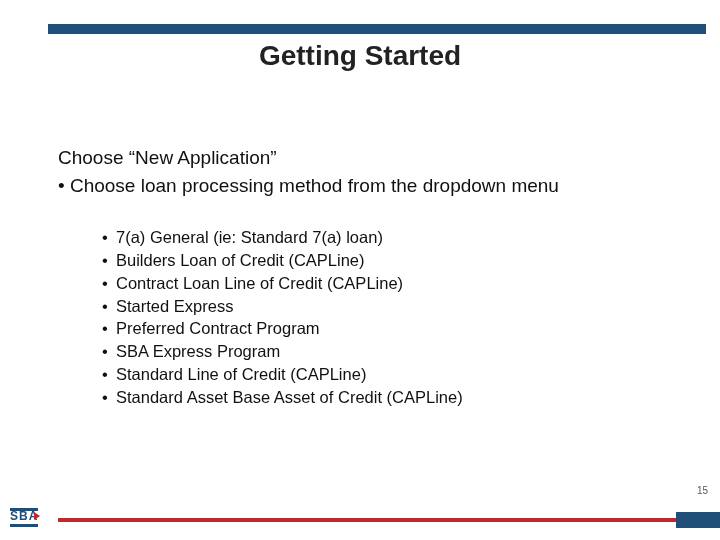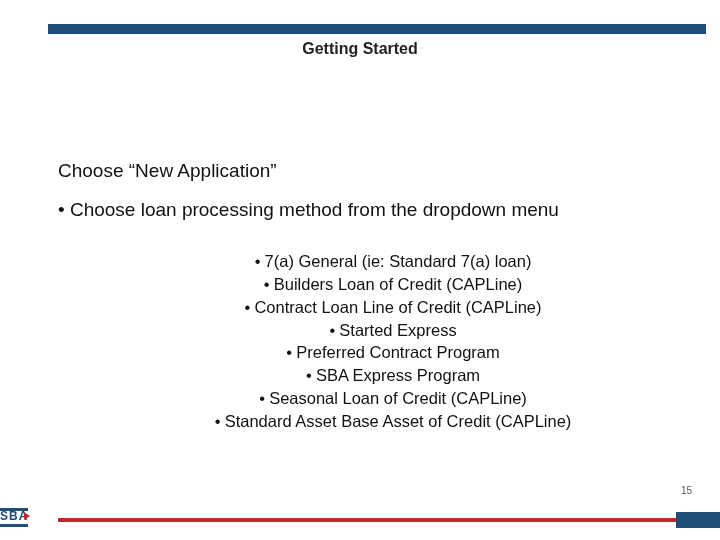--- a/index.html
+++ b/index.html
@@ -17,57 +17,55 @@
     right: 14px;
     height: 10px;
     background: #1f4e79;
   }
   .title {
     position: absolute;
     top: 40px;
     left: 0;
     right: 0;
     text-align: center;
-    font-size: 16px;
+    font-size: 28px;
     font-weight: bold;
     color: #222;
   }
   .content {
     position: absolute;
     top: 145px;
     left: 58px;
     right: 40px;
     color: #111;
   }
   .line {
     font-size: 19px;
     line-height: 1.35;
     margin-bottom: 2px;
-    margin-top: 13px;
   }
   .indent-bullet {
     padding-left: 0;
   }
   .sub-list {
     margin-top: 28px;
     margin-left: 44px;
-    text-align: center;
   }
   .sub-item {
     font-size: 16.5px;
     line-height: 1.38;
     white-space: nowrap;
   }
   .sub-item .bull {
     display: inline-block;
     width: 14px;
   }
   .page-num {
     position: absolute;
-    right: 28px;
+    right: 12px;
     bottom: 44px;
     font-size: 10px;
     color: #555;
   }
   .footer {
     position: absolute;
     left: 0;
     right: 0;
     bottom: 0;
     height: 36px;
@@ -83,21 +81,21 @@
   .footer-blue {
     position: absolute;
     right: 0;
     bottom: 12px;
     width: 44px;
     height: 16px;
     background: #1f4e79;
   }
   .logo {
     position: absolute;
-    left: 0;
+    left: 10px;
     bottom: 8px;
     width: 36px;
     height: 24px;
     text-align: center;
   }
   .logo-bar1, .logo-bar2 {
     position: absolute;
     left: 0;
     width: 28px;
     height: 3px;
@@ -135,21 +133,21 @@
   <div class="line">Choose “New Application”</div>
   <div class="line indent-bullet">• Choose loan processing method from the dropdown menu</div>
 
   <div class="sub-list">
     <div class="sub-item"><span class="bull">•</span><span>7(a) General (ie: Standard 7(a) loan)</span></div>
     <div class="sub-item"><span class="bull">•</span><span>Builders Loan of Credit (CAPLine)</span></div>
     <div class="sub-item"><span class="bull">•</span><span>Contract Loan Line of Credit (CAPLine)</span></div>
     <div class="sub-item"><span class="bull">•</span><span>Started Express</span></div>
     <div class="sub-item"><span class="bull">•</span><span>Preferred Contract Program</span></div>
     <div class="sub-item"><span class="bull">•</span><span>SBA Express Program</span></div>
-    <div class="sub-item"><span class="bull">•</span><span>Seasonal Loan of Credit (CAPLine)</span></div>
+    <div class="sub-item"><span class="bull">•</span><span>Standard Line of Credit (CAPLine)</span></div>
     <div class="sub-item"><span class="bull">•</span><span>Standard Asset Base Asset of Credit (CAPLine)</span></div>
   </div>
 </div>
 
 <div class="page-num">15</div>
 
 <div class="footer">
   <div class="footer-red"></div>
   <div class="footer-blue"></div>
   <div class="logo">

